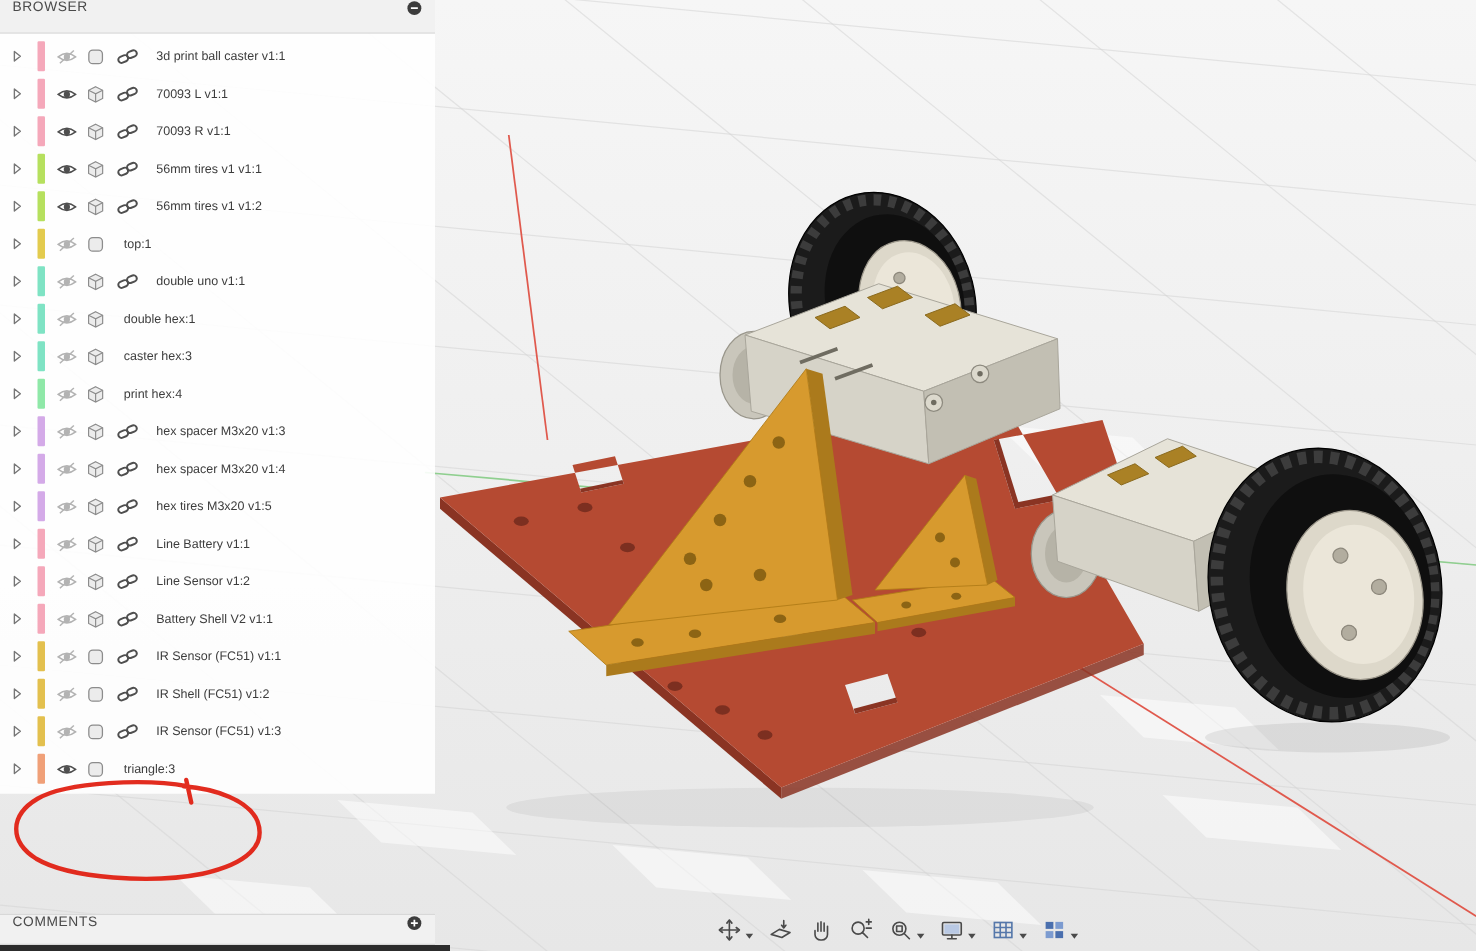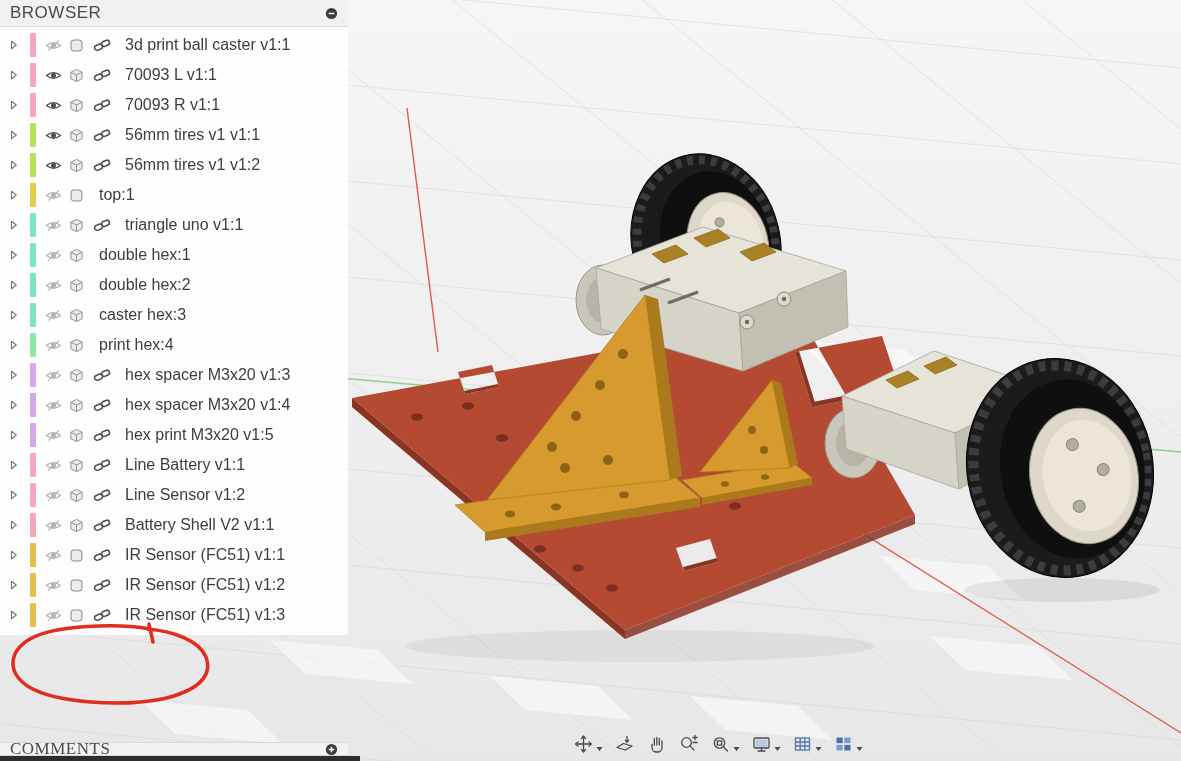--- a/index.html
+++ b/index.html
@@ -34,44 +34,44 @@
   .motor-cap { fill:#c9c6bb; stroke:#99968b; stroke-width:1; }
   .motor-cap-inner { fill:#b6b3a7; }
   .brass { fill:var(--brass,#aa8125); stroke:#8a6a1e; stroke-width:.8; }
   .screw { fill:#dcd9cd; stroke:#8d8a7f; stroke-width:1; }
   .screw-dot { fill:#6f6c61; }
   .ground-show { fill:#ececec; }
 
   
   .browser-panel { position:absolute; left:0; top:0; width:348px; z-index:5; }
   .panel-header { height:27px; background:#f1f1f1; border-bottom:1px solid #d8d8d8;
-                  display:flex; align-items:center; padding:0 10px;
-                  color:#4a4a4a; font-size:17px; letter-spacing:.5px; }
+                  display:flex; align-items:flex-start; padding:0 10px;
+                  color:#4a4a4a; font-size:11px; letter-spacing:.5px; }
   .panel-header .spacer { flex:1; }
   .round-btn { display:inline-flex; align-items:center; cursor:pointer; }
   .browser-rows { background:rgba(255,255,255,.9); padding:3px 0 5px; }
   .browser-row { height:30px; display:flex; align-items:center; padding-left:10px; }
   .browser-row .arrow { width:16px; display:inline-flex; }
   .browser-row .swatch { width:6px; height:24px; margin:0 9px 0 4px; border-radius:1px; flex:none; }
   .browser-row .eye { width:24px; display:inline-flex; color:#4f4f4f; }
   .hidden-item .eye { color:#b3b3b3; }
   .browser-row .slash { display:none; }
   .hidden-item .slash { display:inline; }
   .browser-row .comp-icon { width:24px; display:inline-flex; }
   .browser-row .link { width:26px; display:inline-flex; }
-  .browser-row .label { margin-left:6px; font-size:16px; color:#3d3d3d; white-space:nowrap; }
+  .browser-row .label { margin-left:6px; font-size:10px; color:#3d3d3d; white-space:nowrap; }
 
   
   svg.annotation { position:absolute; left:0; top:0; z-index:30; pointer-events:none; }
   svg.annotation path { fill:none; stroke:var(--annotation,#e02113); stroke-width:3.5;
                         stroke-linecap:round; opacity:.95; }
 
   
-  .comments-bar { position:absolute; left:0; bottom:5px; width:348px; height:14px; z-index:6;
-                  border-top:1px solid #d8d8d8;font-family:Liberation Serif, serif; }
+  .comments-bar { position:absolute; left:0; bottom:5px; width:348px; height:25px; z-index:6;
+                  border-top:1px solid #d8d8d8; }
   .timeline-stub { position:absolute; left:0; bottom:0; width:360px; height:5px;
                    background:#2c2c2c; z-index:6; }
 
   
   .nav-toolbar { position:absolute; left:718px; transform:translateX(-50%); bottom:6px;
                  display:flex; align-items:center; gap:10px; z-index:6; }
   .nav-toolbar .tool { display:inline-flex; align-items:flex-end; cursor:pointer;
                        padding:1px; border-radius:2px; }
   .nav-toolbar .caret { width:0; height:0; border-left:3.5px solid transparent;
                         border-right:3.5px solid transparent; border-top:4.5px solid #4a4a4a;
@@ -462,21 +462,21 @@
 
     </span>
     <span class="link">
       <svg viewBox="0 0 19 15" width="18" height="14">
         <g fill="none" stroke="#4f4f4f" stroke-width="1.7">
           <rect x="1.5" y="7.2" width="8.6" height="5.4" rx="2.7" transform="rotate(-22 5.8 9.9)"></rect>
           <rect x="9" y="3" width="8.6" height="5.4" rx="2.7" transform="rotate(-22 13.3 5.7)"></rect>
         </g>
       </svg>
     </span>
-    <span class="label">triangle uno v1:1</span>
+    <span class="label">double uno v1:1</span>
   </div>
 
   <div class="browser-row icon-component hidden-item no-link">
     <span class="arrow">
       <svg viewBox="0 0 8 10" width="8" height="10">
         <path d="M1.5 1.2 L6.3 5 L1.5 8.8 Z" fill="none" stroke="#767676" stroke-width="1.1" stroke-linejoin="round"></path>
       </svg>
     </span>
     <span class="swatch" style="background: rgb(127, 227, 196);"></span>
     <span class="eye">
@@ -490,20 +490,21 @@
       <svg class="cube" viewBox="0 0 16 16" width="15" height="15">
         <path d="M8 1.5 L14 4.5 V11.5 L8 14.5 L2 11.5 V4.5 Z" fill="#ececec" stroke="#8c8c8c" stroke-width="1"></path>
         <path d="M2 4.5 L8 7.5 L14 4.5 M8 7.5 V14.5" fill="none" stroke="#8c8c8c" stroke-width="1"></path>
       </svg>
 
     </span>
 
     <span class="label">double hex:1</span>
   </div>
 
+
   <div class="browser-row icon-component hidden-item no-link">
     <span class="arrow">
       <svg viewBox="0 0 8 10" width="8" height="10">
         <path d="M1.5 1.2 L6.3 5 L1.5 8.8 Z" fill="none" stroke="#767676" stroke-width="1.1" stroke-linejoin="round"></path>
       </svg>
     </span>
     <span class="swatch" style="background: rgb(127, 227, 196);"></span>
     <span class="eye">
       <svg viewBox="0 0 18 14" width="17" height="13">
         <path d="M1.5 7 Q9 1 16.5 7 Q9 13 1.5 7 Z" fill="none" stroke="currentColor" stroke-width="1.3"></path>
@@ -512,54 +513,29 @@
       </svg>
     </span>
     <span class="comp-icon">
       <svg class="cube" viewBox="0 0 16 16" width="15" height="15">
         <path d="M8 1.5 L14 4.5 V11.5 L8 14.5 L2 11.5 V4.5 Z" fill="#ececec" stroke="#8c8c8c" stroke-width="1"></path>
         <path d="M2 4.5 L8 7.5 L14 4.5 M8 7.5 V14.5" fill="none" stroke="#8c8c8c" stroke-width="1"></path>
       </svg>
 
     </span>
 
-    <span class="label">double hex:2</span>
+    <span class="label">caster hex:3</span>
   </div>
 
   <div class="browser-row icon-component hidden-item no-link">
     <span class="arrow">
       <svg viewBox="0 0 8 10" width="8" height="10">
         <path d="M1.5 1.2 L6.3 5 L1.5 8.8 Z" fill="none" stroke="#767676" stroke-width="1.1" stroke-linejoin="round"></path>
       </svg>
     </span>
-    <span class="swatch" style="background: rgb(127, 227, 196);"></span>
-    <span class="eye">
-      <svg viewBox="0 0 18 14" width="17" height="13">
-        <path d="M1.5 7 Q9 1 16.5 7 Q9 13 1.5 7 Z" fill="none" stroke="currentColor" stroke-width="1.3"></path>
-        <circle cx="9" cy="7" r="2.7" fill="currentColor"></circle>
-        <line class="slash" x1="3" y1="12.5" x2="15" y2="1.5" stroke="currentColor" stroke-width="1.3"></line>
-      </svg>
-    </span>
-    <span class="comp-icon">
-      <svg class="cube" viewBox="0 0 16 16" width="15" height="15">
-        <path d="M8 1.5 L14 4.5 V11.5 L8 14.5 L2 11.5 V4.5 Z" fill="#ececec" stroke="#8c8c8c" stroke-width="1"></path>
-        <path d="M2 4.5 L8 7.5 L14 4.5 M8 7.5 V14.5" fill="none" stroke="#8c8c8c" stroke-width="1"></path>
-      </svg>
-
-    </span>
-
-    <span class="label">caster hex:3</span>
-  </div>
-
-  <div class="browser-row icon-component hidden-item no-link">
-    <span class="arrow">
-      <svg viewBox="0 0 8 10" width="8" height="10">
-        <path d="M1.5 1.2 L6.3 5 L1.5 8.8 Z" fill="none" stroke="#767676" stroke-width="1.1" stroke-linejoin="round"></path>
-      </svg>
-    </span>
     <span class="swatch" style="background: rgb(143, 232, 168);"></span>
     <span class="eye">
       <svg viewBox="0 0 18 14" width="17" height="13">
         <path d="M1.5 7 Q9 1 16.5 7 Q9 13 1.5 7 Z" fill="none" stroke="currentColor" stroke-width="1.3"></path>
         <circle cx="9" cy="7" r="2.7" fill="currentColor"></circle>
         <line class="slash" x1="3" y1="12.5" x2="15" y2="1.5" stroke="currentColor" stroke-width="1.3"></line>
       </svg>
     </span>
     <span class="comp-icon">
       <svg class="cube" viewBox="0 0 16 16" width="15" height="15">
@@ -658,21 +634,21 @@
 
     </span>
     <span class="link">
       <svg viewBox="0 0 19 15" width="18" height="14">
         <g fill="none" stroke="#4f4f4f" stroke-width="1.7">
           <rect x="1.5" y="7.2" width="8.6" height="5.4" rx="2.7" transform="rotate(-22 5.8 9.9)"></rect>
           <rect x="9" y="3" width="8.6" height="5.4" rx="2.7" transform="rotate(-22 13.3 5.7)"></rect>
         </g>
       </svg>
     </span>
-    <span class="label">hex print M3x20 v1:5</span>
+    <span class="label">hex tires M3x20 v1:5</span>
   </div>
 
   <div class="browser-row icon-component hidden-item">
     <span class="arrow">
       <svg viewBox="0 0 8 10" width="8" height="10">
         <path d="M1.5 1.2 L6.3 5 L1.5 8.8 Z" fill="none" stroke="#767676" stroke-width="1.1" stroke-linejoin="round"></path>
       </svg>
     </span>
     <span class="swatch" style="background: rgb(245, 168, 186);"></span>
     <span class="eye">
@@ -816,21 +792,21 @@
       </svg>
     </span>
     <span class="link">
       <svg viewBox="0 0 19 15" width="18" height="14">
         <g fill="none" stroke="#4f4f4f" stroke-width="1.7">
           <rect x="1.5" y="7.2" width="8.6" height="5.4" rx="2.7" transform="rotate(-22 5.8 9.9)"></rect>
           <rect x="9" y="3" width="8.6" height="5.4" rx="2.7" transform="rotate(-22 13.3 5.7)"></rect>
         </g>
       </svg>
     </span>
-    <span class="label">IR Sensor (FC51) v1:2</span>
+    <span class="label">IR Shell (FC51) v1:2</span>
   </div>
 
   <div class="browser-row icon-body hidden-item">
     <span class="arrow">
       <svg viewBox="0 0 8 10" width="8" height="10">
         <path d="M1.5 1.2 L6.3 5 L1.5 8.8 Z" fill="none" stroke="#767676" stroke-width="1.1" stroke-linejoin="round"></path>
       </svg>
     </span>
     <span class="swatch" style="background: rgb(227, 192, 78);"></span>
     <span class="eye">
@@ -851,20 +827,43 @@
         <g fill="none" stroke="#4f4f4f" stroke-width="1.7">
           <rect x="1.5" y="7.2" width="8.6" height="5.4" rx="2.7" transform="rotate(-22 5.8 9.9)"></rect>
           <rect x="9" y="3" width="8.6" height="5.4" rx="2.7" transform="rotate(-22 13.3 5.7)"></rect>
         </g>
       </svg>
     </span>
     <span class="label">IR Sensor (FC51) v1:3</span>
   </div>
 
 
+  <div class="browser-row icon-body no-link">
+    <span class="arrow">
+      <svg viewBox="0 0 8 10" width="8" height="10">
+        <path d="M1.5 1.2 L6.3 5 L1.5 8.8 Z" fill="none" stroke="#767676" stroke-width="1.1" stroke-linejoin="round"></path>
+      </svg>
+    </span>
+    <span class="swatch" style="background: rgb(240, 160, 120);"></span>
+    <span class="eye">
+      <svg viewBox="0 0 18 14" width="17" height="13">
+        <path d="M1.5 7 Q9 1 16.5 7 Q9 13 1.5 7 Z" fill="none" stroke="currentColor" stroke-width="1.3"></path>
+        <circle cx="9" cy="7" r="2.7" fill="currentColor"></circle>
+        <line class="slash" x1="3" y1="12.5" x2="15" y2="1.5" stroke="currentColor" stroke-width="1.3"></line>
+      </svg>
+    </span>
+    <span class="comp-icon">
+
+      <svg class="rounded" viewBox="0 0 16 16" width="15" height="15">
+        <rect x="2.2" y="2.2" width="11.6" height="11.6" rx="3.4" fill="#ececec" stroke="#8c8c8c" stroke-width="1.1"></rect>
+      </svg>
+    </span>
+
+    <span class="label">triangle:3</span>
+  </div>
 </div>
   </div>
 
   <svg class="annotation" width="360" height="761" viewBox="0 0 360 761">
     <path d="M150 629 C118 623 54 625 30 639 C8 652 7 673 29 687 C56 703 122 707 162 699 C198 691 213 676 206 657 C199 640 172 631 147 629 M149 624 L153 642"></path>
   </svg>
 
   <div class="panel-header comments-bar">
     <span>COMMENTS</span>
     <span class="spacer"></span>

